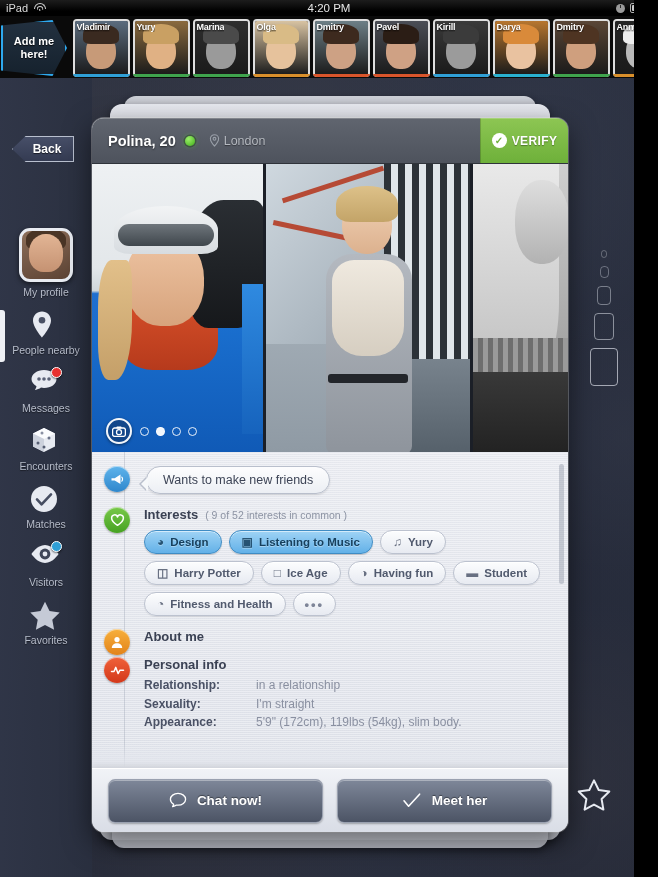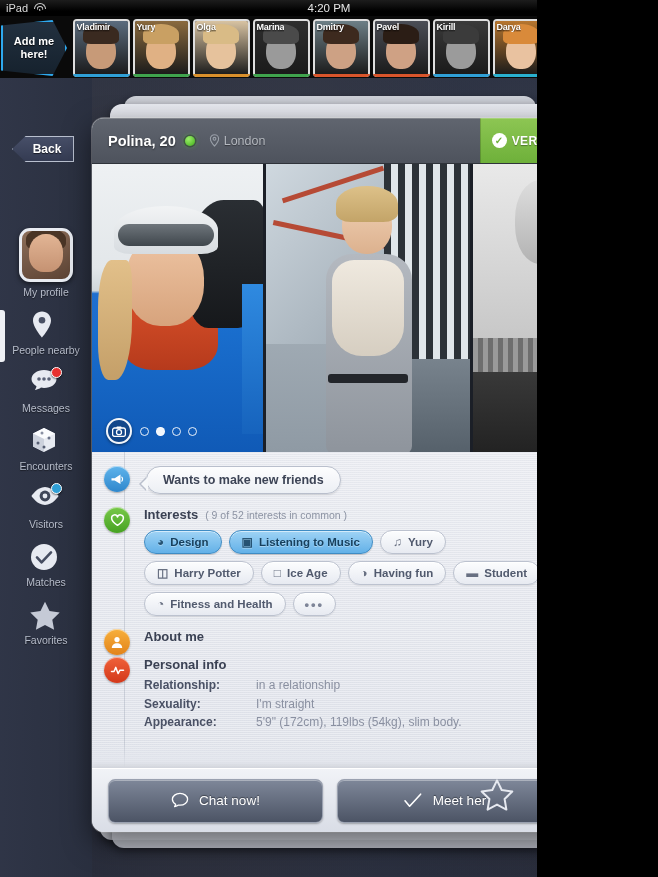--- a/index.html
+++ b/index.html
@@ -5,21 +5,21 @@
 <style>
   * { box-sizing: border-box; margin: 0; padding: 0; }
   html, body {
     width: 658px; height: 877px;
     overflow: hidden;
     font-family: "Liberation Sans", sans-serif;
     background: #000;
   }
   #app {
     position: relative;
-    width: 537px; height: 877px;
+    width: 634px; height: 877px;
     overflow: hidden;
   }
 
   
   .statusbar {
     position: absolute; top: 0; left: 0;
     width: 658px; height: 16px;
     background: linear-gradient(#1d1d1d, #000 70%);
     color: #d8d8d8;
     font-size: 11px;
@@ -313,21 +313,21 @@
     display: flex; align-items: center; justify-content: center;
     box-shadow: 0 1px 2px rgba(0,0,0,.3), inset 0 1px 0 rgba(255,255,255,.5);
   }
   .bubble {
     position: relative;
     display: inline-block;
     background: linear-gradient(#fdfdfe,#eceff4);
     border: 1px solid #b9bfcc;
     border-radius: 16px;
     padding: 6px 16px;
-    font-size: 12.5px; font-weight: bold; color: #3d4456;
+    font-size: 12.5px; font-weight: normal; color: #3d4456;
     box-shadow: 0 1px 2px rgba(0,0,0,.12);
     margin-left: 2px;
   }
   .bubble::before {
     content:""; position:absolute; left:-8px; top:10px;
     border:7px solid transparent; border-right-color:#b9bfcc; border-left:0;
   }
   .bubble::after {
     content:""; position:absolute; left:-6px; top:10px;
     border:7px solid transparent; border-right-color:#f6f8fa; border-left:0;
@@ -380,21 +380,21 @@
     border-top: 1px solid #fff;
     display: flex; align-items: center; gap: 14px; padding: 0 16px;
     box-shadow: 0 -2px 6px rgba(0,0,0,.10);
   }
   .abtn {
     flex: 1; height: 44px;
     border-radius: 7px;
     background: linear-gradient(#7e8799, #4c5465);
     border: 1px solid #9aa1b0;
     box-shadow: inset 0 1px 0 rgba(255,255,255,.35), 0 1px 2px rgba(0,0,0,.3);
-    color: #fff; font-size: 13.5px; font-weight: normal;
+    color: #fff; font-size: 13.5px; font-weight: bold;
     display: flex; align-items: center; justify-content: center; gap: 10px;
     text-shadow: 0 -1px 1px rgba(0,0,0,.45);
   }
 
   
   .rail {
     position: absolute; right: 16px; top: 250px;
     display: flex; flex-direction: column; align-items: center; gap: 8px;
     z-index: 22;
   }
@@ -444,34 +444,34 @@
         </div>
         <div class="thumb">
           <div class="ph" style="background:linear-gradient(#8a6a3e,#1a1a1a);">
             <div style="position:absolute;left:50%;top:58%;transform:translate(-50%,-50%);width:30px;height:34px;border-radius:46%;background:#e0b184;"></div>
             <div style="position:absolute;left:50%;top:24%;transform:translate(-50%,-50%);width:36px;height:20px;border-radius:50% 50% 22% 22%;background:#c9a063;"></div>
           </div>
           <div class="nm">Yury</div>
           <div class="ul" style="background:#3fa34d;"></div>
         </div>
         <div class="thumb">
+          <div class="ph" style="background:linear-gradient(#2e2e2e,#1a1a1a);">
+            <div style="position:absolute;left:50%;top:58%;transform:translate(-50%,-50%);width:30px;height:34px;border-radius:46%;background:#9a9a9a;"></div>
+            <div style="position:absolute;left:50%;top:24%;transform:translate(-50%,-50%);width:36px;height:20px;border-radius:50% 50% 22% 22%;background:#4a4a4a;"></div>
+          </div>
+          <div class="nm">Marina</div>
+          <div class="ul" style="background:#3fa34d;"></div>
+        </div>
+        <div class="thumb">
           <div class="ph" style="background:linear-gradient(#d8c3a2,#1a1a1a);">
             <div style="position:absolute;left:50%;top:58%;transform:translate(-50%,-50%);width:30px;height:34px;border-radius:46%;background:#e6c29c;"></div>
             <div style="position:absolute;left:50%;top:24%;transform:translate(-50%,-50%);width:36px;height:20px;border-radius:50% 50% 22% 22%;background:#d9bb86;"></div>
           </div>
           <div class="nm">Olga</div>
           <div class="ul" style="background:#d98f2b;"></div>
-        </div>
-        <div class="thumb">
-          <div class="ph" style="background:linear-gradient(#2e2e2e,#1a1a1a);">
-            <div style="position:absolute;left:50%;top:58%;transform:translate(-50%,-50%);width:30px;height:34px;border-radius:46%;background:#9a9a9a;"></div>
-            <div style="position:absolute;left:50%;top:24%;transform:translate(-50%,-50%);width:36px;height:20px;border-radius:50% 50% 22% 22%;background:#4a4a4a;"></div>
-          </div>
-          <div class="nm">Marina</div>
-          <div class="ul" style="background:#3fa34d;"></div>
         </div>
         <div class="thumb">
           <div class="ph" style="background:linear-gradient(#6d7f86,#1a1a1a);">
             <div style="position:absolute;left:50%;top:58%;transform:translate(-50%,-50%);width:30px;height:34px;border-radius:46%;background:#cda184;"></div>
             <div style="position:absolute;left:50%;top:24%;transform:translate(-50%,-50%);width:36px;height:20px;border-radius:50% 50% 22% 22%;background:#3d2a1e;"></div>
           </div>
           <div class="nm">Dmitry</div>
           <div class="ul" style="background:#d9552b;"></div>
         </div>
         <div class="thumb">
@@ -564,37 +564,37 @@
               <circle cx="9" cy="17" r="1.5" fill="#555d72"></circle>
               <circle cx="15" cy="21" r="1.5" fill="#555d72"></circle>
               <circle cx="20" cy="12" r="1.5" fill="#6a7288"></circle>
               <circle cx="13" cy="7" r="1.5" fill="#8a90a3"></circle>
             </svg>
           </div>
           <div class="lbl">Encounters</div>
         </div>
         <div class="navitem">
           <div class="navicon">
+            <svg width="30" height="30" viewBox="0 0 30 30">
+              <circle cx="15" cy="15" r="13" fill="#e7eaf1"></circle>
+              <path d="M8 15.4l4.6 5 9.4-10" fill="none" stroke="#464d61" stroke-width="2.6" stroke-linecap="round" stroke-linejoin="round"></path>
+            </svg>
+          </div>
+          <div class="lbl">Matches</div>
+        </div>
+        <div class="navitem">
+          <div class="navicon">
             <svg width="32" height="24" viewBox="0 0 32 24">
               <path d="M16 3C8 3 2.5 12 2.5 12S8 21 16 21s13.5-9 13.5-9S24 3 16 3z" fill="#e7eaf1"></path>
               <circle cx="16" cy="12" r="5.4" fill="#3f4658"></circle>
               <circle cx="16" cy="12" r="2.4" fill="#e7eaf1"></circle>
             </svg>
             <span class="badge" style="background:#2f9fd6;"></span>
           </div>
           <div class="lbl">Visitors</div>
-        </div>
-        <div class="navitem">
-          <div class="navicon">
-            <svg width="30" height="30" viewBox="0 0 30 30">
-              <circle cx="15" cy="15" r="13" fill="#e7eaf1"></circle>
-              <path d="M8 15.4l4.6 5 9.4-10" fill="none" stroke="#464d61" stroke-width="2.6" stroke-linecap="round" stroke-linejoin="round"></path>
-            </svg>
-          </div>
-          <div class="lbl">Matches</div>
         </div>
         <div class="navitem">
           <div class="navicon">
             <svg width="32" height="30" viewBox="0 0 32 30">
               <path d="M16 1.8l4.5 9.2 10.2 1.5-7.4 7.2 1.8 10.1L16 25l-9.1 4.8 1.8-10.1-7.4-7.2L11.5 11z" fill="#c5cad6"></path>
             </svg>
           </div>
           <div class="lbl">Favorites</div>
         </div>
       </div>

